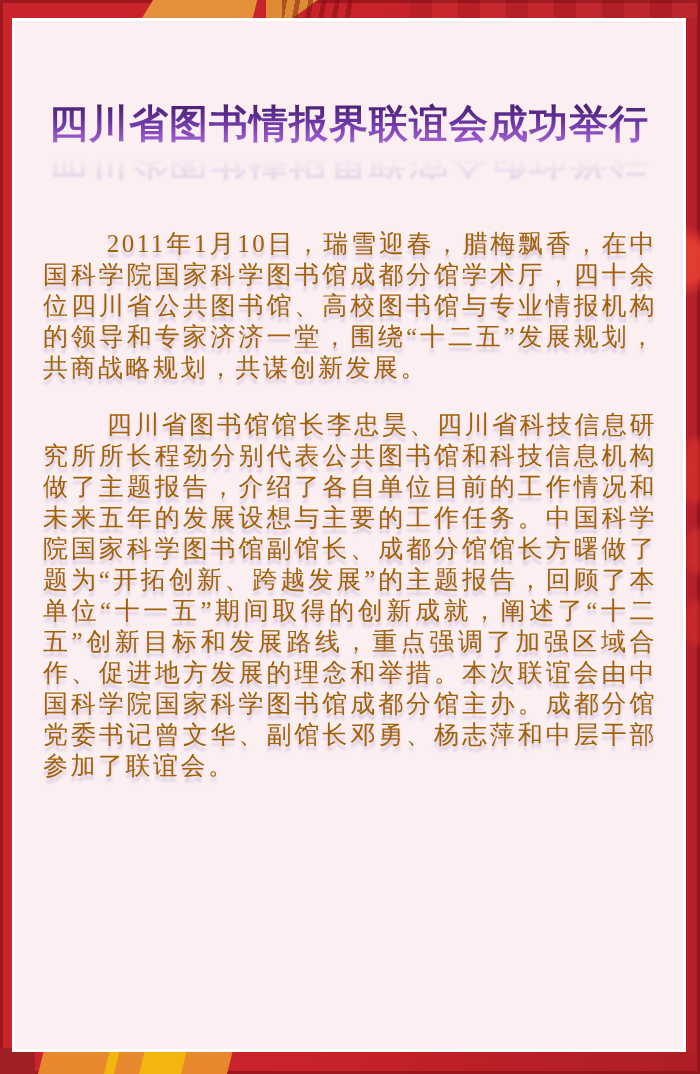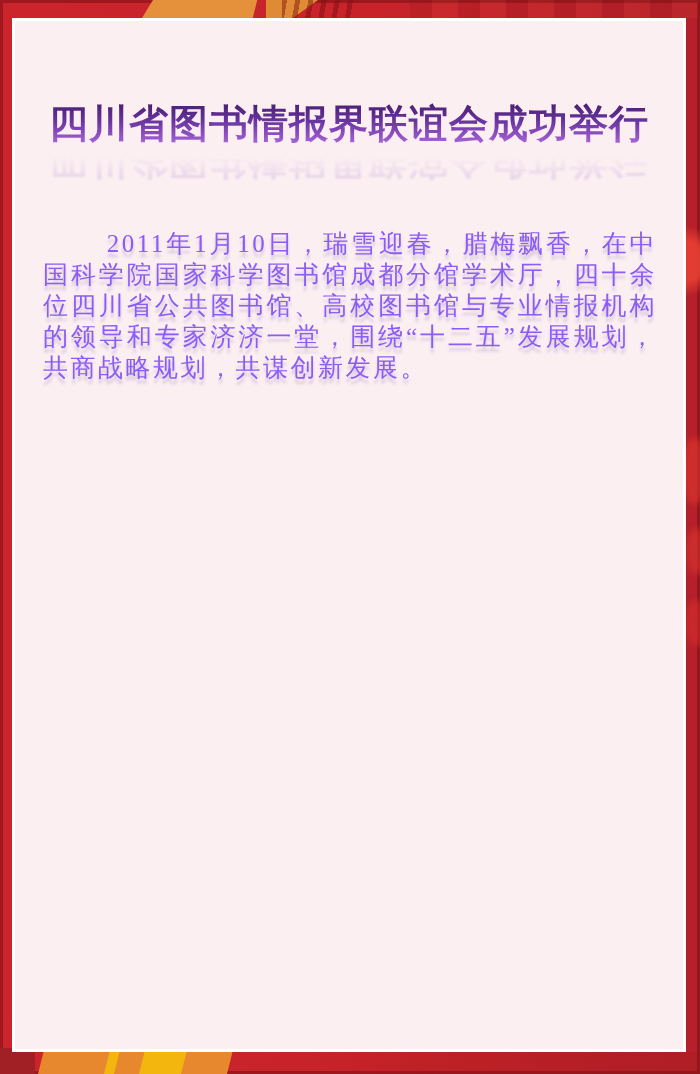--- a/index.html
+++ b/index.html
@@ -69,21 +69,21 @@
     filter:blur(1px);
     -webkit-mask-image:linear-gradient(0deg,rgba(0,0,0,0) 42%,rgba(0,0,0,.8) 100%);
     mask-image:linear-gradient(0deg,rgba(0,0,0,0) 42%,rgba(0,0,0,.8) 100%);
     pointer-events:none;
   }
   
   .article-body{
     margin:44px 26px 0 28px;
     font-family:"Liberation Serif","DejaVu Serif",serif;
     font-size:25px;line-height:31px;letter-spacing:2.5px;
-    color:#8b5cf6;
+    color:#a16207;
     text-align:justify;
     text-shadow:0 5px 3px rgba(137,115,180,0.35);
   }
   .article-body p{margin:0 0 26px 0;text-indent:2.55em;}
 </style>
 </head>
 <body>
 
 <div class="stage">
 
@@ -106,16 +106,17 @@
   <div class="deco right-glow-b"></div>
   <div class="deco right-glow-c"></div>
 
   <div class="panel">
     <div class="title-wrap">
       <div class="title-text">四川省图书情报界联谊会成功举行</div>
       <div class="title-reflection">四川省图书情报界联谊会成功举行</div>
     </div>
     <div class="article-body">
       <p>2011年1月10日，瑞雪迎春，腊梅飘香，在中国科学院国家科学图书馆成都分馆学术厅，四十余位四川省公共图书馆、高校图书馆与专业情报机构的领导和专家济济一堂，围绕“十二五”发展规划，共商战略规划，共谋创新发展。</p>
+      <p>四川省图书馆馆长李忠昊、四川省科技信息研究所所长程劲分别代表公共图书馆和科技信息机构做了主题报告，介绍了各自单位目前的工作情况和未来五年的发展设想与主要的工作任务。中国科学院国家科学图书馆副馆长、成都分馆馆长方曙做了题为“开拓创新、跨越发展”的主题报告，回顾了本单位“十一五”期间取得的创新成就，阐述了“十二五”创新目标和发展路线，重点强调了加强区域合作、促进地方发展的理念和举措。本次联谊会由中国科学院国家科学图书馆成都分馆主办。成都分馆党委书记曾文华、副馆长邓勇、杨志萍和中层干部参加了联谊会。</p>
     </div>
   </div>
 
 </div>
 
 </body></html>

